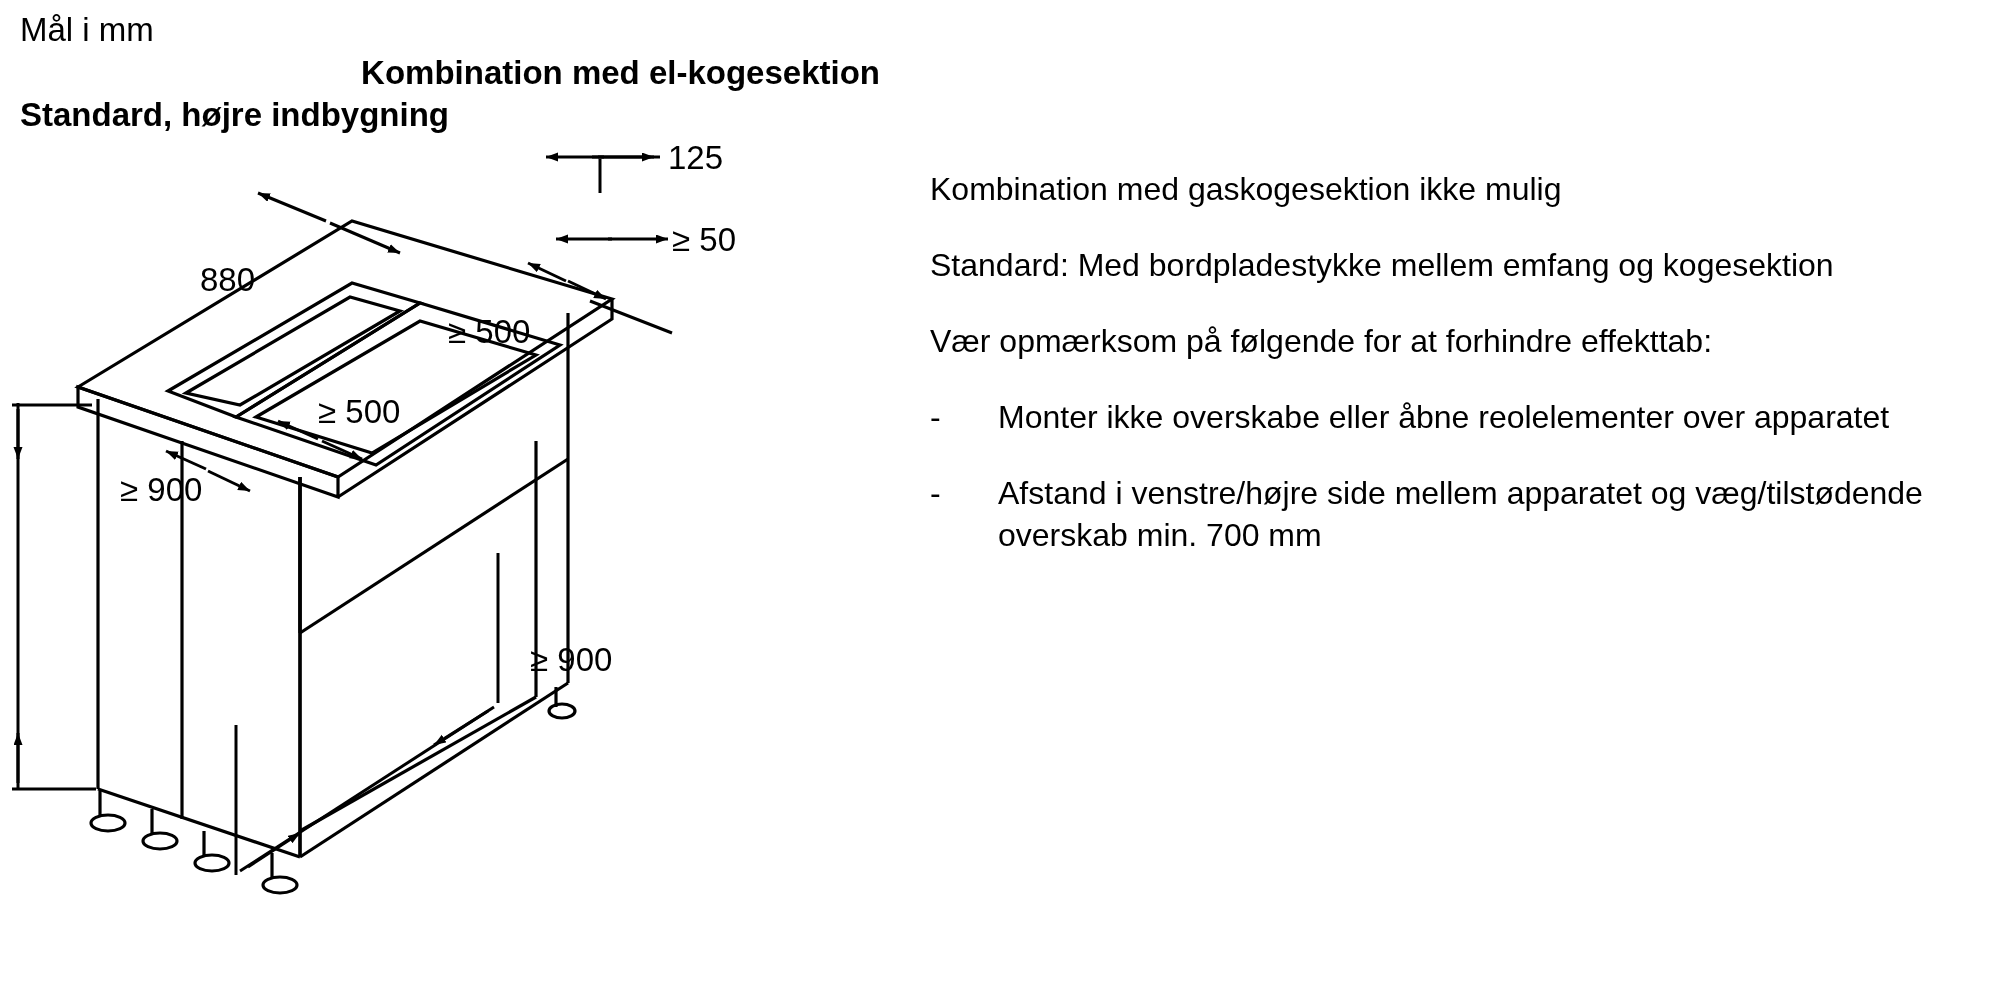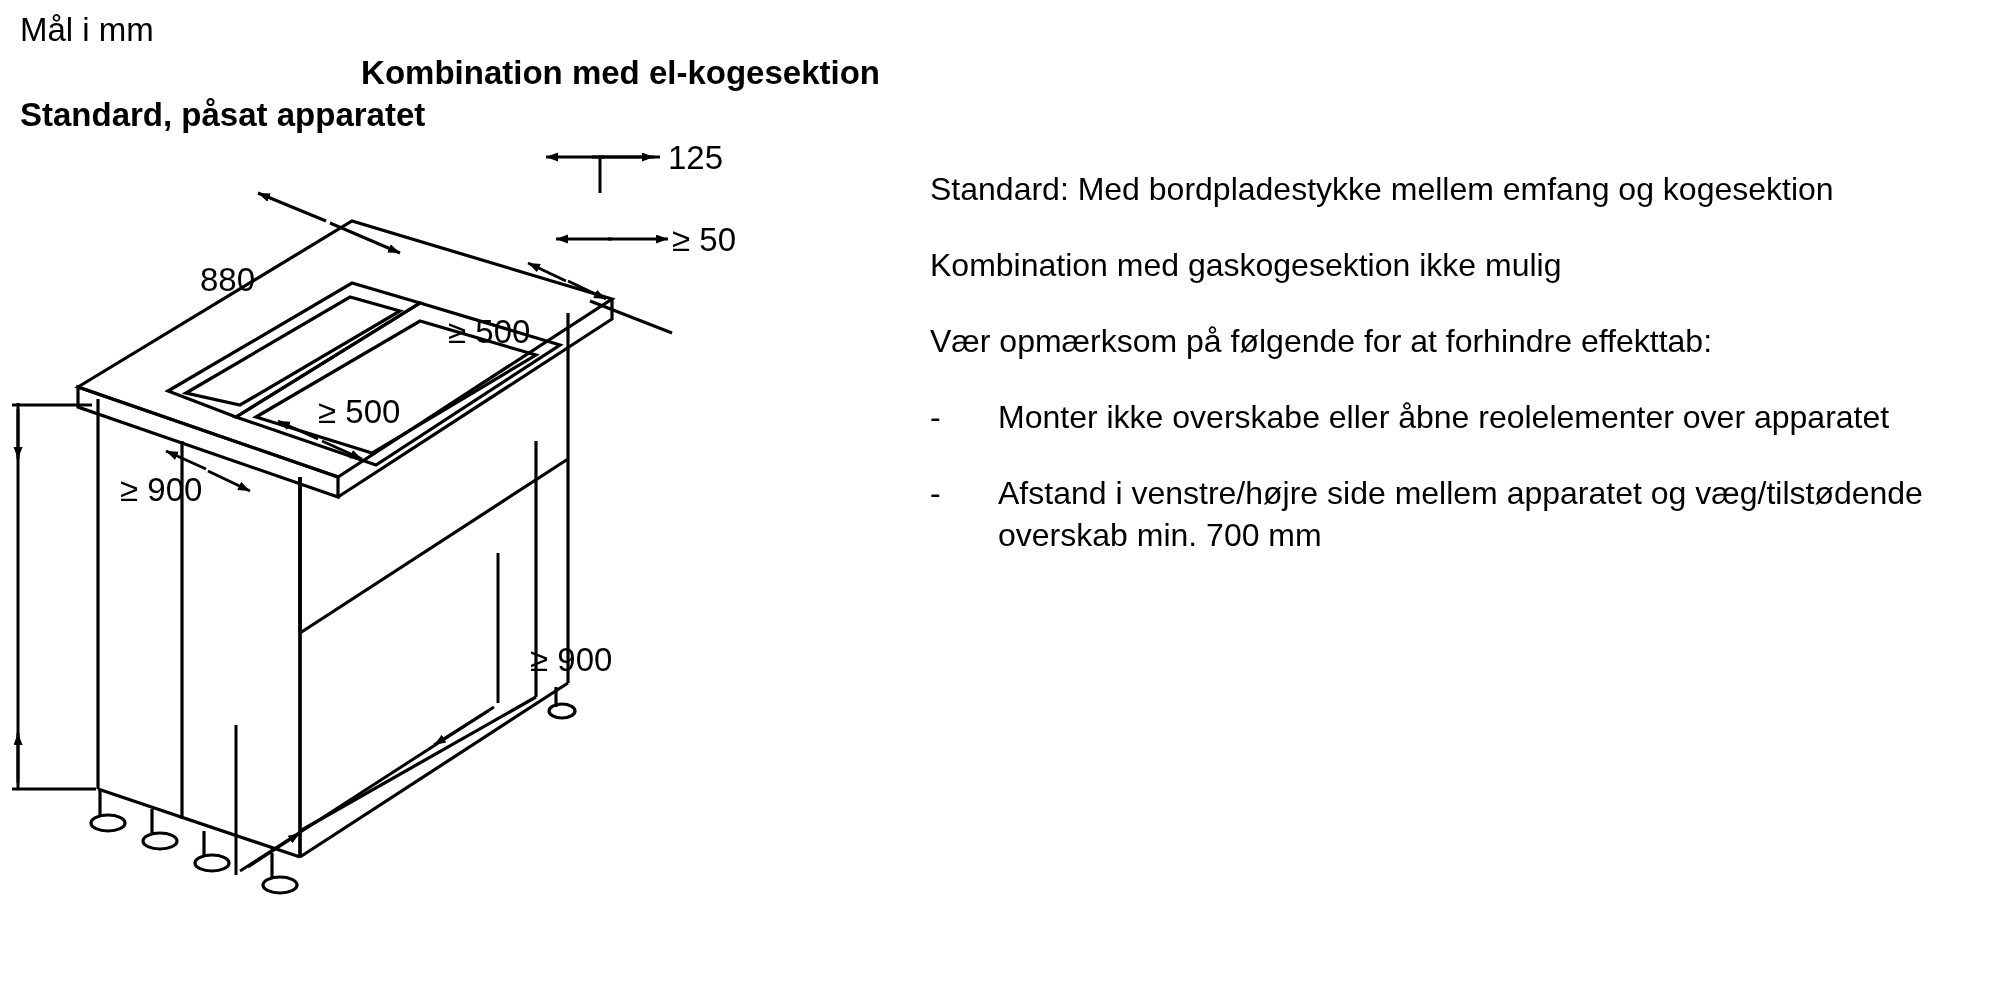--- a/index.html
+++ b/index.html
@@ -88,21 +88,21 @@
   }
 </style>
 </head>
 <body>
 
 <div class="page">
 
   <div class="header">
     <div class="units">Mål i mm</div>
     <div class="title1">Kombination med el-kogesektion</div>
-    <div class="title2">Standard, påsat apparatet</div>
+    <div class="title2">Standard, højre indbygning</div>
   </div>
 
   <div class="drawing">
     <svg width="900" height="860" viewBox="0 0 900 860" xmlns="http://www.w3.org/2000/svg">
       <defs>
         <marker id="arrHead" markerWidth="13" markerHeight="13" refX="12" refY="4.5" orient="auto" markerUnits="userSpaceOnUse">
           <path d="M0,0 L12,4.5 L0,9 z" fill="#000"></path>
         </marker>
       </defs>
 
@@ -188,22 +188,22 @@
         <text x="200" y="150">880</text>
         <text x="448" y="202">≥ 500</text>
         <text x="318" y="282">≥ 500</text>
         <text x="120" y="360">≥ 900</text>
         <text x="530" y="530">≥ 900</text>
       </g>
     </svg>
   </div>
 
   <div class="textcol">
+    <div class="para">Kombination med gaskogesektion ikke mulig</div>
     <div class="para">Standard: Med bordpladestykke mellem emfang og kogesektion</div>
-    <div class="para">Kombination med gaskogesektion ikke mulig</div>
     <div class="para">Vær opmærksom på følgende for at forhindre effekttab:</div>
 
     <div class="bullet">
       <span class="dash">-</span>
       <span class="btext">Monter ikke overskabe eller åbne reolelementer over apparatet</span>
     </div>
 
     <div class="bullet">
       <span class="dash">-</span>
       <span class="btext">Afstand i venstre/højre side mellem apparatet og væg/tilstødende overskab min. 700 mm</span>

